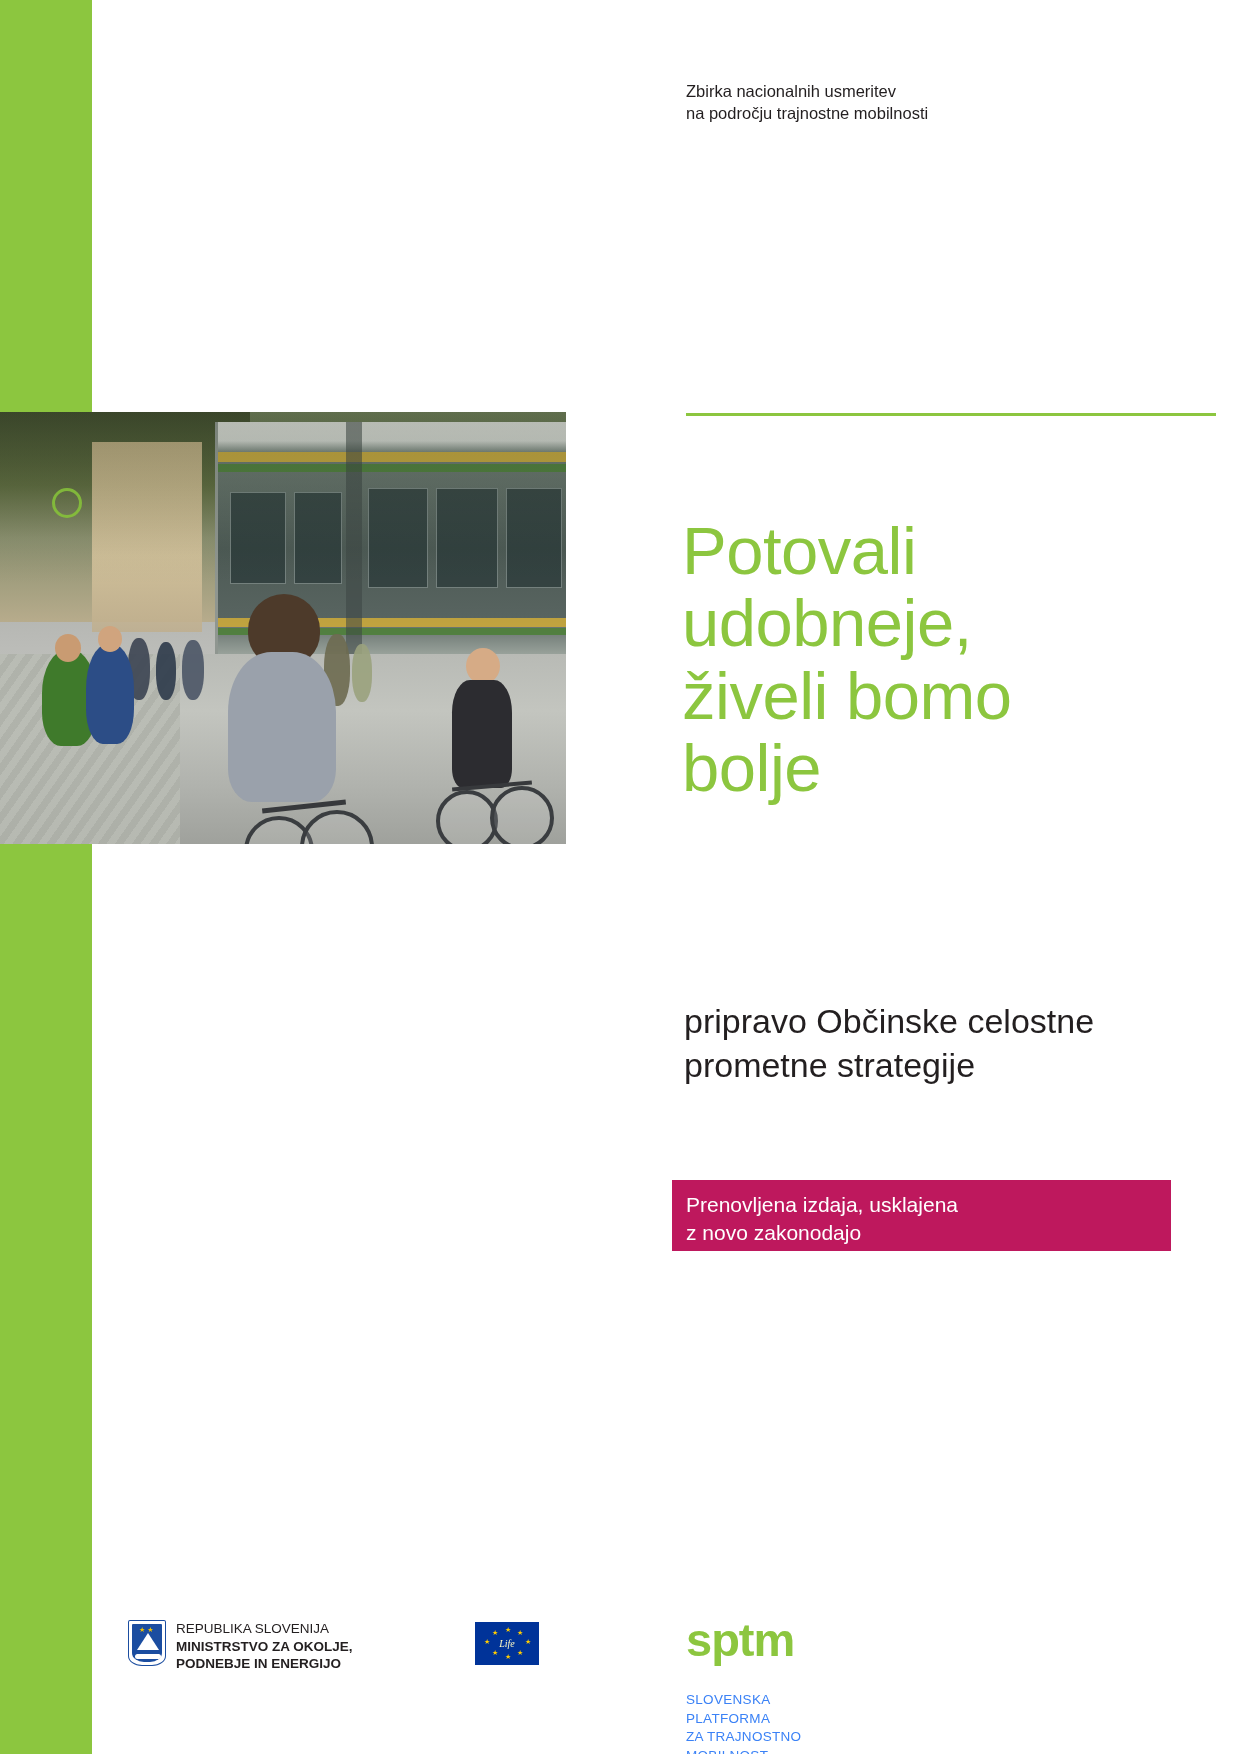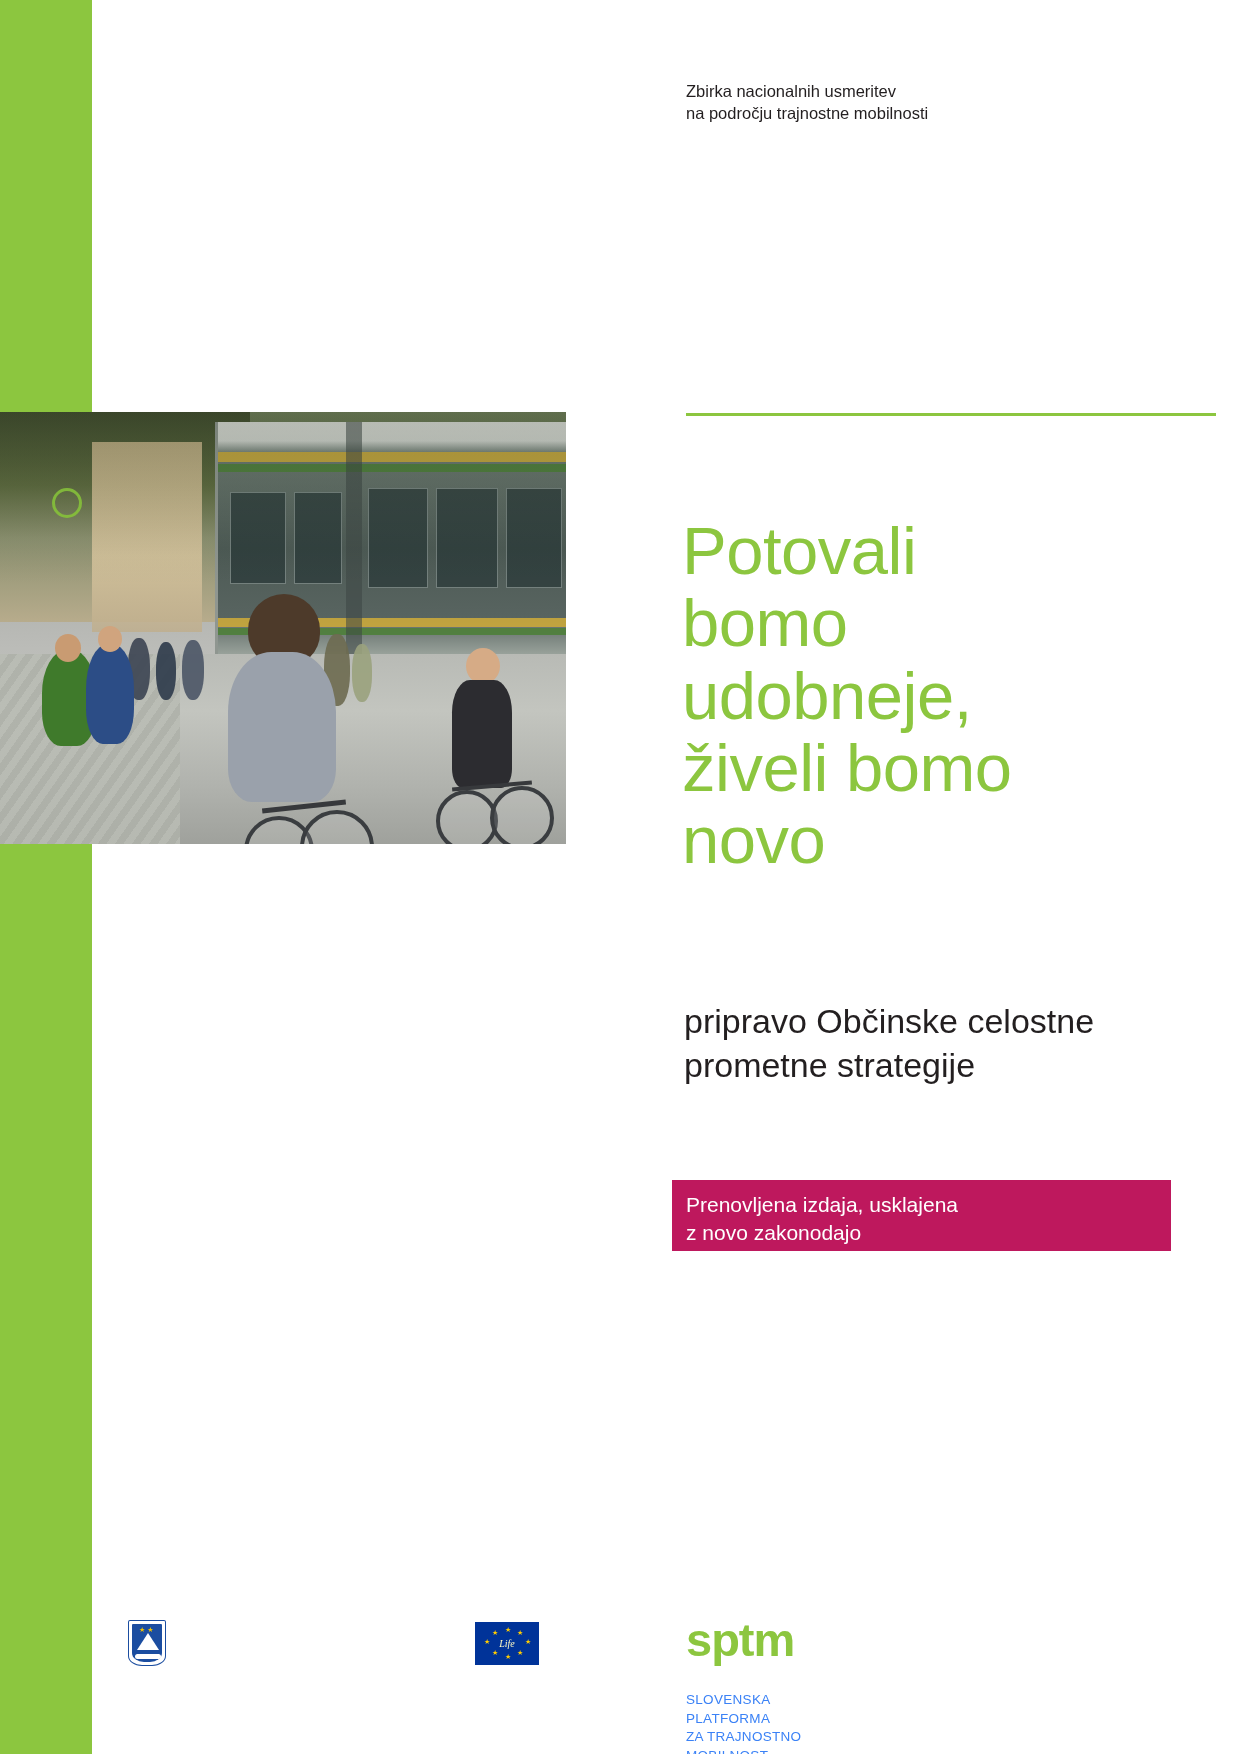--- a/index.html
+++ b/index.html
@@ -282,44 +282,48 @@
   <div class="bike-frame" style="left:452px; top:372px; width:80px; height:4px; transform:rotate(-5deg);"></div>
 
   <div class="photo-ring"></div>
   <div class="photo-tint"></div>
 </div>
 
 <div class="title-rule"></div>
 
 <h1 class="main-title">
   <div>Potovali</div>
-  <div>bomo</div>
   <div>udobneje,</div>
   <div>živeli bomo</div>
-  <div>novo</div>
+  <div>bolje</div>
 </h1>
 
 <div class="subtitle">
   <div>pripravo Občinske celostne</div>
   <div>prometne strategije</div>
 </div>
 
 <div class="note-box">
   <span>Prenovljena izdaja, usklajena
 z novo zakonodajo</span>
 </div>
 
 <div class="footer">
 
   <div class="logo-rs">
     <div class="coat">
       <div class="coat-blue"></div>
       <div class="coat-stars">★★</div>
       <div class="coat-mount"></div>
       <div class="coat-wave"></div>
+    </div>
+    <div class="rs-text">
+      <div class="l1 nowrap">REPUBLIKA SLOVENIJA</div>
+      <div class="l2 nowrap">MINISTRSTVO ZA OKOLJE,</div>
+      <div class="l3 nowrap">PODNEBJE IN ENERGIJO</div>
     </div>
   </div>
 
   <div class="logo-eu">
     <div class="eu-stars">
       <span class="eu-star" style="left:30px; top:4px;">★</span>
       <span class="eu-star" style="left:42px; top:7px;">★</span>
       <span class="eu-star" style="left:50px; top:16px;">★</span>
       <span class="eu-star" style="left:42px; top:27px;">★</span>
       <span class="eu-star" style="left:30px; top:31px;">★</span>

